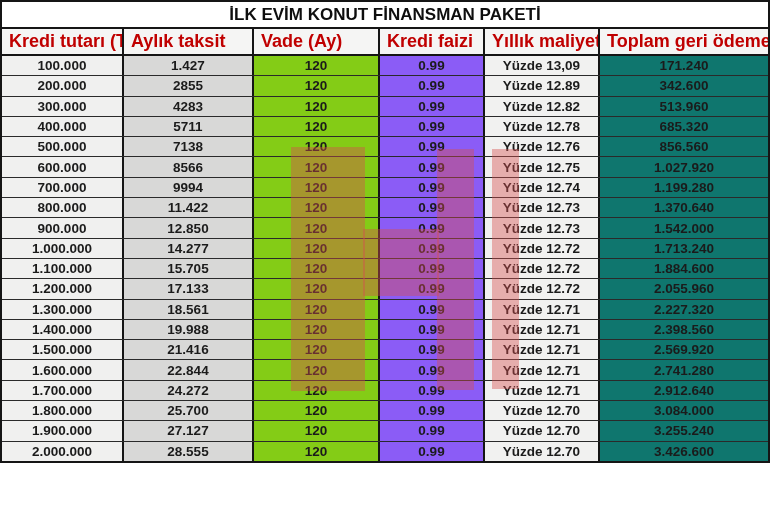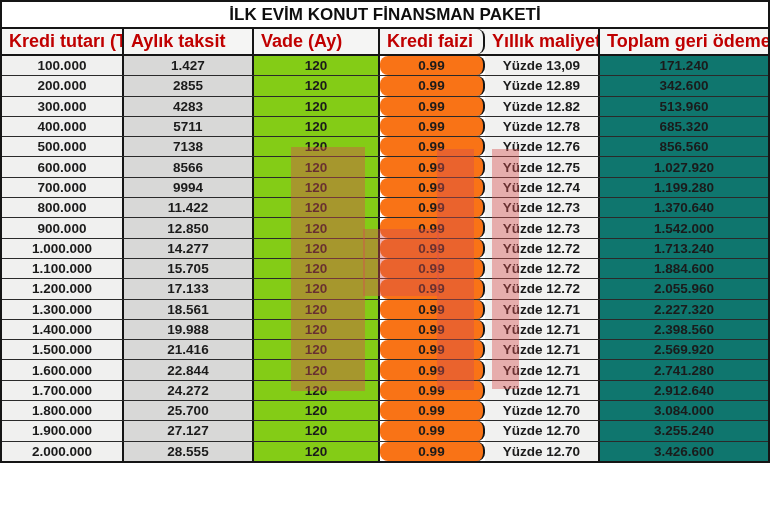--- a/index.html
+++ b/index.html
@@ -42,34 +42,34 @@
     box-sizing:border-box;
     display:flex;align-items:center;justify-content:center;
     border-right:2px solid #151515;
     font-size:13.5px;font-weight:bold;color:#1b1b1b;
     white-space:nowrap;overflow:hidden;
   }
   .cell.last{border-right:none;flex:1 1 auto;}
   .w1{width:122px;flex:0 0 122px;}
   .w2{width:130px;flex:0 0 130px;}
   .w3{width:126px;flex:0 0 126px;}
-  .w4{width:105px;flex:0 0 105px;border-radius:8px;}
+  .w4{width:105px;flex:0 0 105px;}
   .w5{width:115px;flex:0 0 115px;}
   .hcell{
     justify-content:flex-start;
     padding-left:7px;
     font-size:18px;
     color:#c00000;
     background:#f5f5f4;
   }
   
   .c1{background:#f0f0ef;}
   .c2{background:#d8d8d7;}
   .c3{background:#84cc16;}
-  .c4{background:#f97316;}
+  .c4{background:#8b5cf6;}
   .c5{background:#f1f1f0;}
   .c6{background:#0f766e;}
   .highlight{
     position:absolute;
     background:rgba(214,78,78,0.42);
     pointer-events:none;
     z-index:5;
   }
 </style>
 </head>

